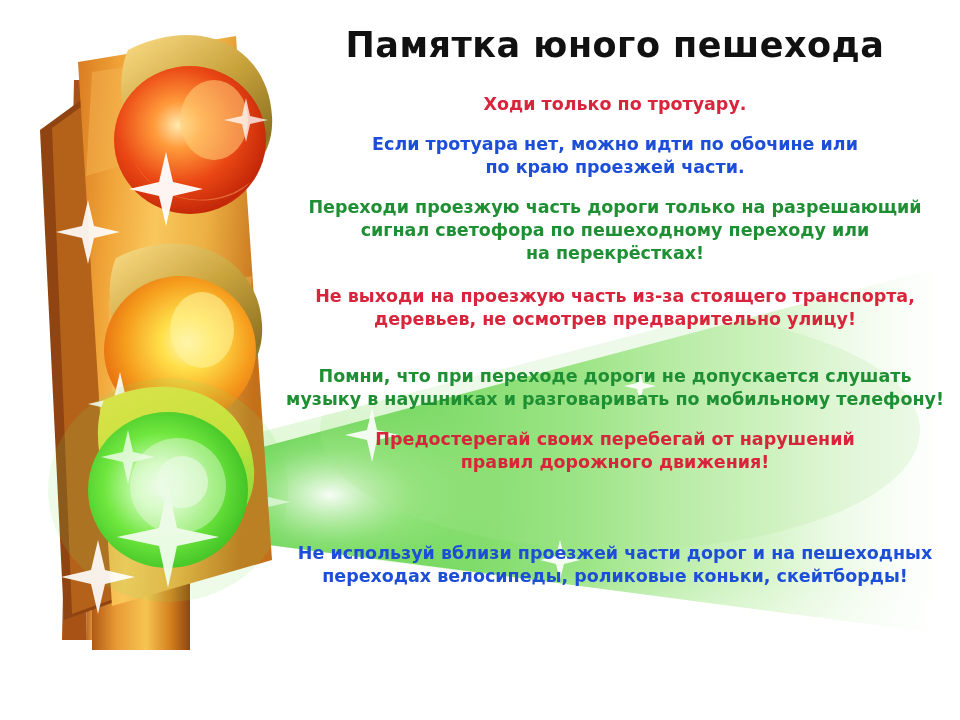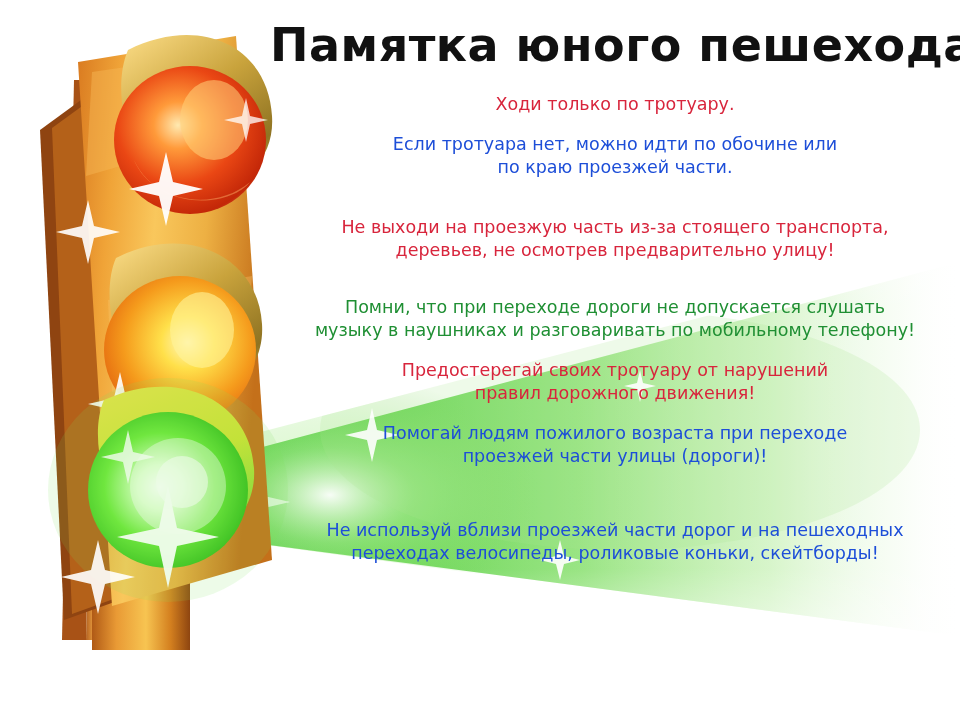--- a/index.html
+++ b/index.html
@@ -35,30 +35,30 @@
   .textcol {
     position: absolute;
     left: 270px;
     top: 18px;
     width: 690px;
     text-align: center;
   }
   .poster-title {
     font-family: "DejaVu Sans", sans-serif;
     font-weight: bold;
-    font-size: 46px;
+    font-size: 35px;
     line-height: 54px;
     color: #111111;
     letter-spacing: 0.5px;
     margin: 0 0 8px 0;
     white-space: nowrap;
   }
   .rule {
     font-family: "DejaVu Sans", sans-serif;
-    font-weight: normal;
+    font-weight: bold;
     font-size: 17.5px;
     line-height: 23px;
     margin: 0;
     padding: 0;
     white-space: pre-line;
   }
   .gap-sm { height: 13px; }
   .gap-md { height: 17px; }
   .gap-lg { height: 20px; }
 
@@ -232,33 +232,34 @@
   <div class="textcol">
 
     <h1 class="poster-title">Памятка юного пешехода</h1>
 
     <div class="gap-sm"></div>
     <p class="rule c-red">Ходи только по тротуару.</p>
     <div class="gap-md"></div>
     <p class="rule c-orange">Если тротуара нет, можно идти по обочине или
 по краю проезжей части.</p>
     <div class="gap-md"></div>
+    <p class="rule c-green">Переходи проезжую часть дороги только на разрешающий
+сигнал светофора по пешеходному переходу или
+на перекрёстках!</p>
     <div class="gap-lg"></div>
     <p class="rule c-red">Не выходи  на проезжую часть из-за стоящего транспорта,
 деревьев, не осмотрев предварительно улицу!</p>
     <div class="gap-md"></div>
     <div class="gap-md"></div>
     <p class="rule c-green">Помни, что при переходе дороги не допускается слушать
 музыку в наушниках и разговаривать по мобильному телефону!</p>
     <div class="gap-md"></div>
-    <p class="rule c-red">Предостерегай своих тротуару от нарушений
+    <p class="rule c-red">Предостерегай своих перебегай от нарушений
 правил дорожного движения!</p>
     <div class="gap-md"></div>
-    <p class="rule c-orange">Помогай людям пожилого возраста при переходе
-проезжей части улицы (дороги)!</p>
     <div class="gap-md"></div>
     <div class="gap-md"></div>
     <div class="gap-md"></div>
     <p class="rule c-orange">Не используй вблизи проезжей части дорог и на пешеходных
 переходах велосипеды, роликовые коньки, скейтборды!</p>
 
   </div>
 
 </div>
 

